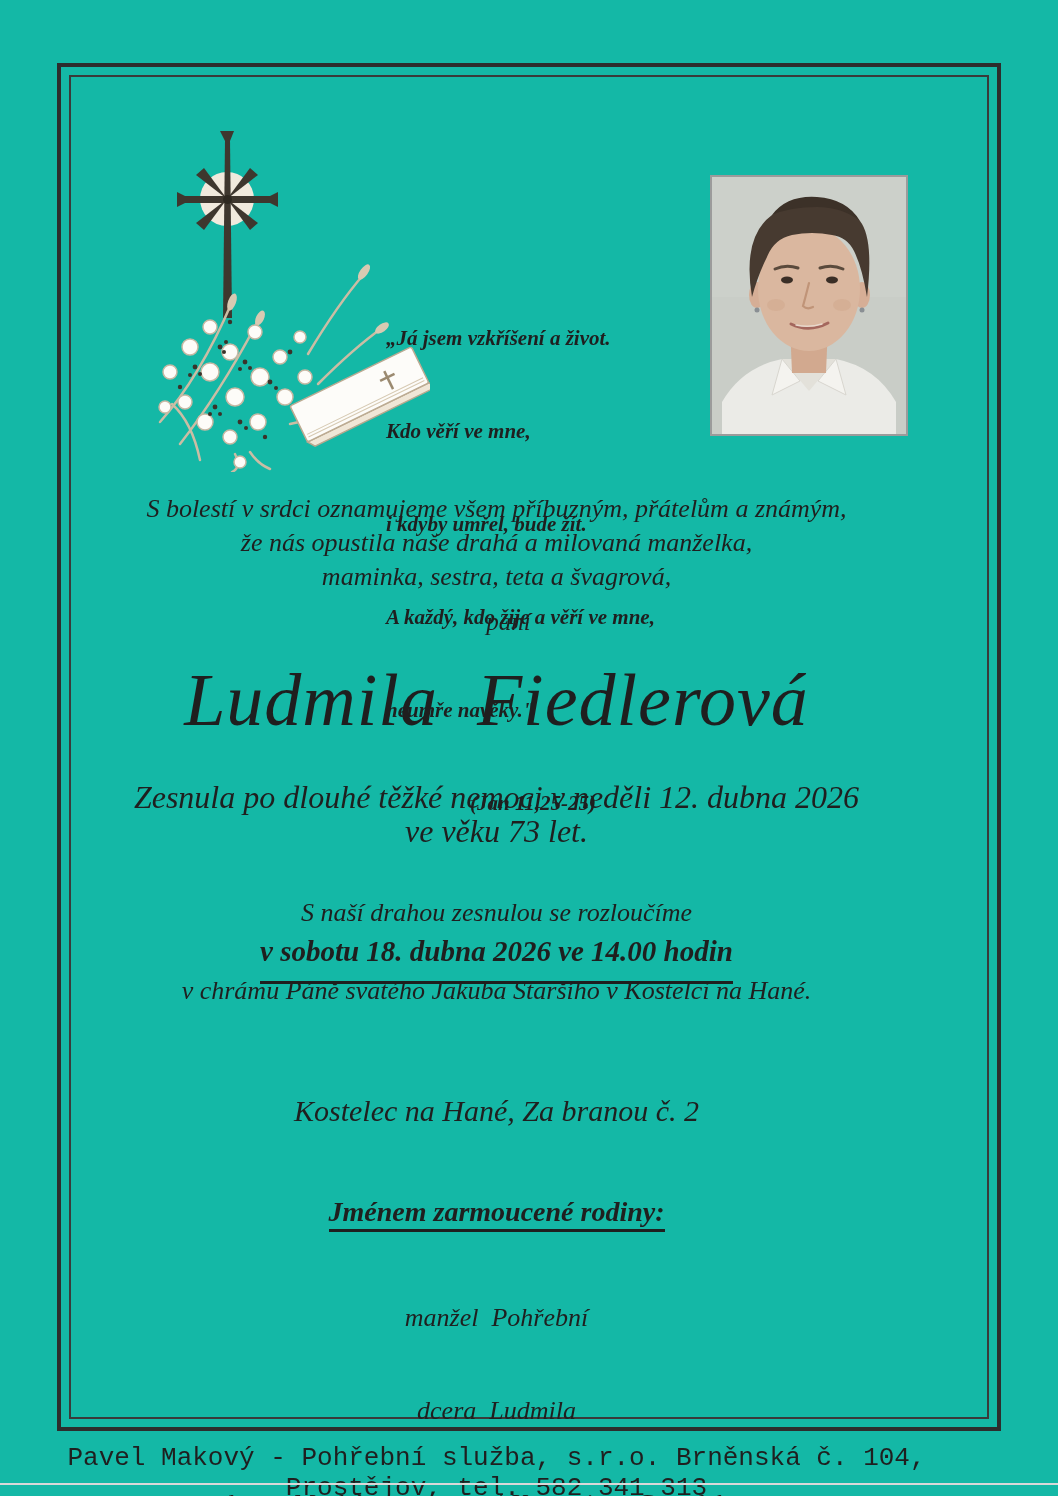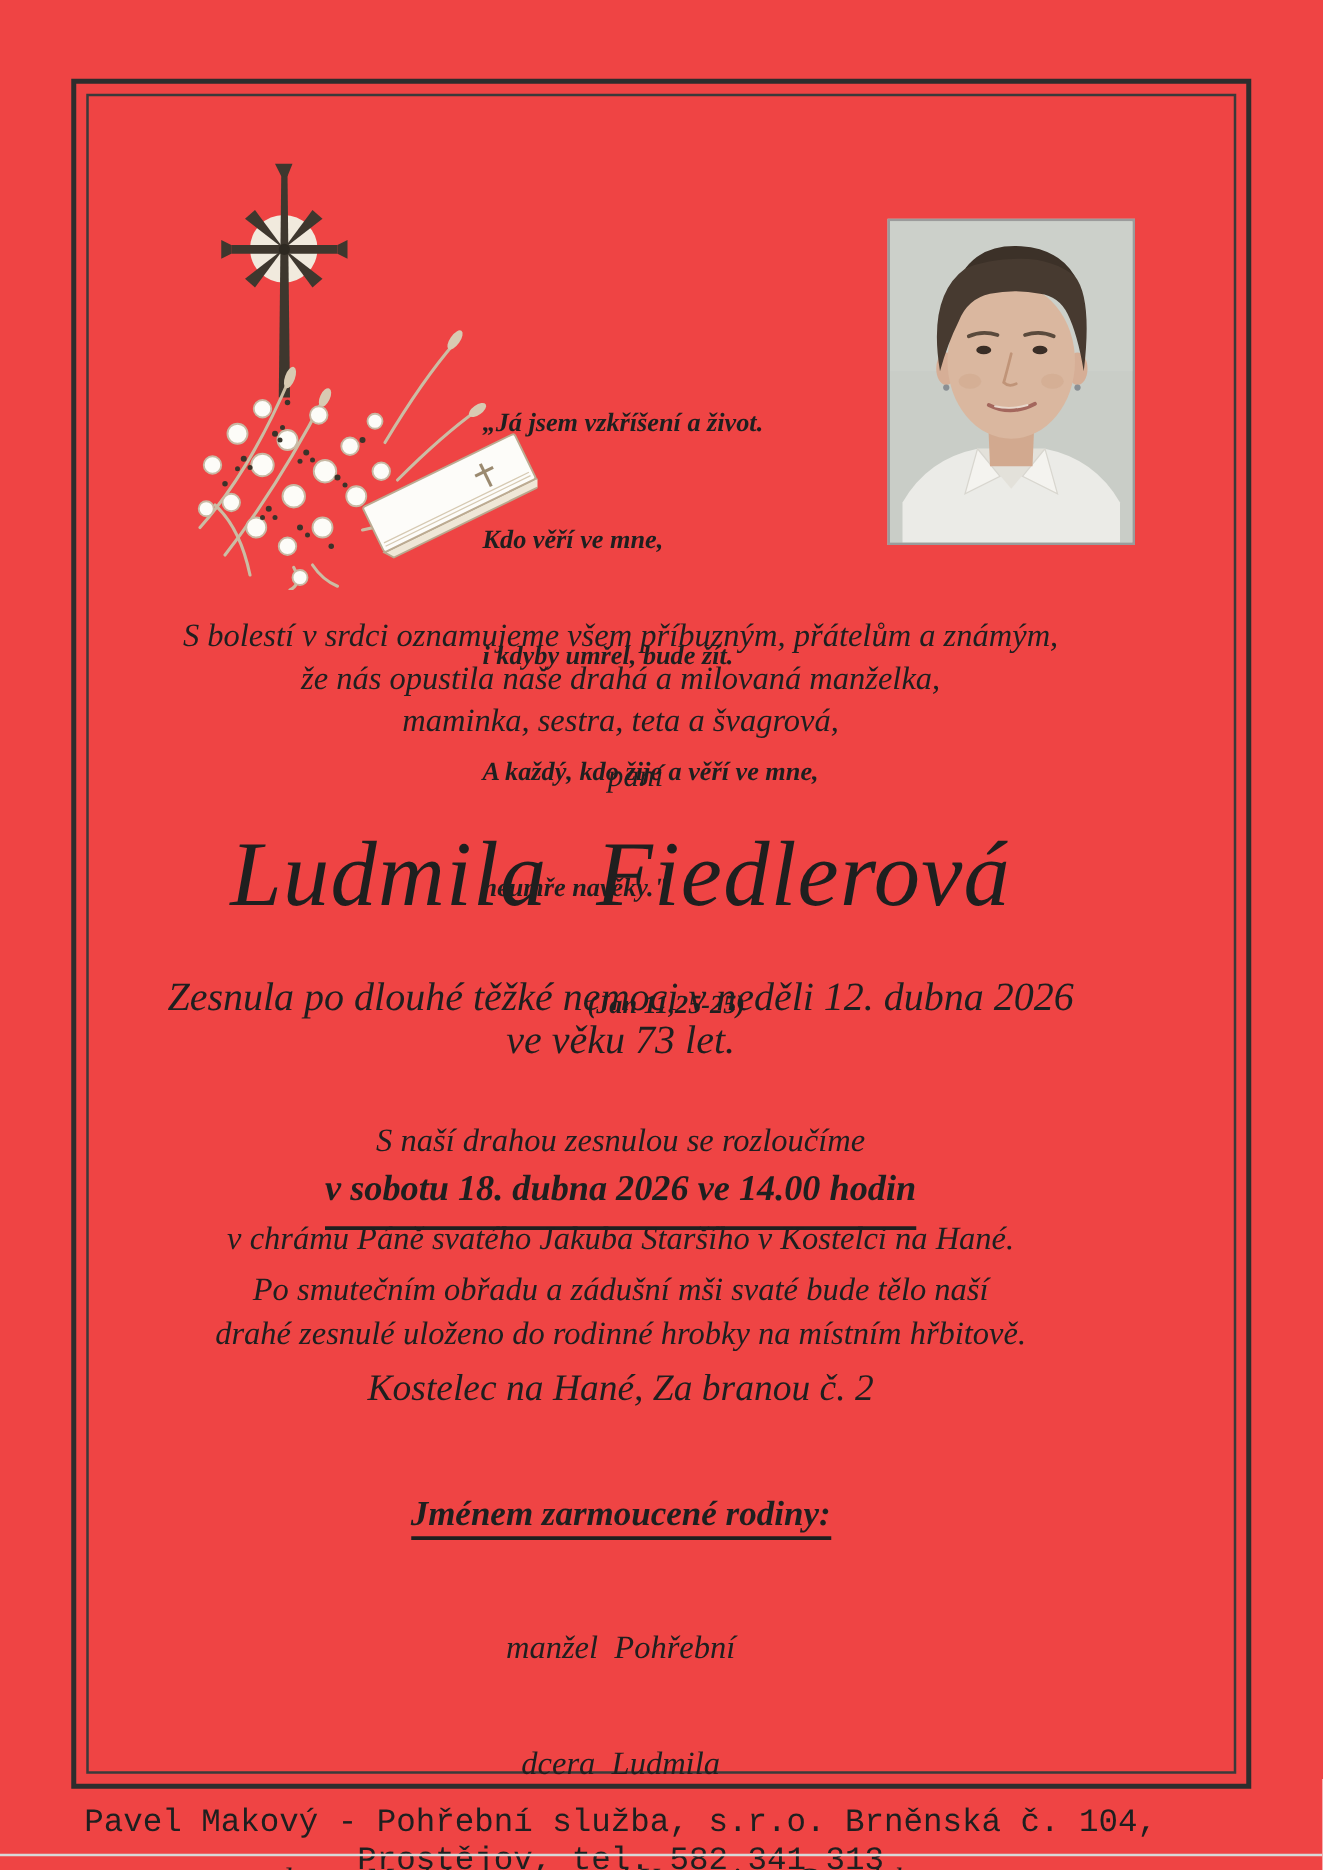--- a/index.html
+++ b/index.html
@@ -1,18 +1,18 @@
 <!DOCTYPE html>
 <html><head>
 <meta charset="utf-8">
 <style>
   html,body { margin:0; padding:0; background:#ffffff; }
   .page {
     position:relative; width:1058px; height:1496px; margin:0 auto;
-    background:#ef4444; color:#1f1f1f;
+    background:#14b8a6; color:#1f1f1f;
     font-family:"Liberation Serif", serif; overflow:hidden;
   }
   .frame-outer {
     position:absolute; left:57px; top:63px; width:944px; height:1368px;
     border:4px solid #2d2d2d; box-sizing:border-box;
   }
   .frame-inner {
     position:absolute; left:8px; top:8px; right:8px; bottom:8px;
     border:2px solid #3a3a3a;
   }
@@ -212,24 +212,20 @@
     <div>Zesnula po dlouhé těžké nemoci v neděli 12. dubna 2026</div>
     <div>ve věku 73 let.</div>
   </div>
 
   <div class="centered farewell">
     <div class="farewell-line1">S naší drahou zesnulou se rozloučíme</div>
     <div class="farewell-datetime"><span class="u">v sobotu 18. dubna 2026 ve 14.00 hodin</span></div>
     <div class="farewell-location">v chrámu Páně svatého Jakuba Staršího v Kostelci na Hané.</div>
   </div>
 
-  <div class="centered burial">
-    <div>Po smutečním obřadu a zádušní mši svaté bude tělo naší</div>
-    <div>drahé zesnulé uloženo do rodinné hrobky na místním hřbitově.</div>
-  </div>
   <div class="centered address">Kostelec na Hané, Za branou č. 2</div>
 
   <div class="centered family-heading"><span class="u">Jménem zarmoucené rodiny:</span></div>
   <div class="centered family-list">
     <div>manžel  Pohřební</div>
     <div>dcera  Ludmila</div>
     <div>dcera  Markéta se sestrami Komunity v Grandchamp</div>
     
     
   </div>

